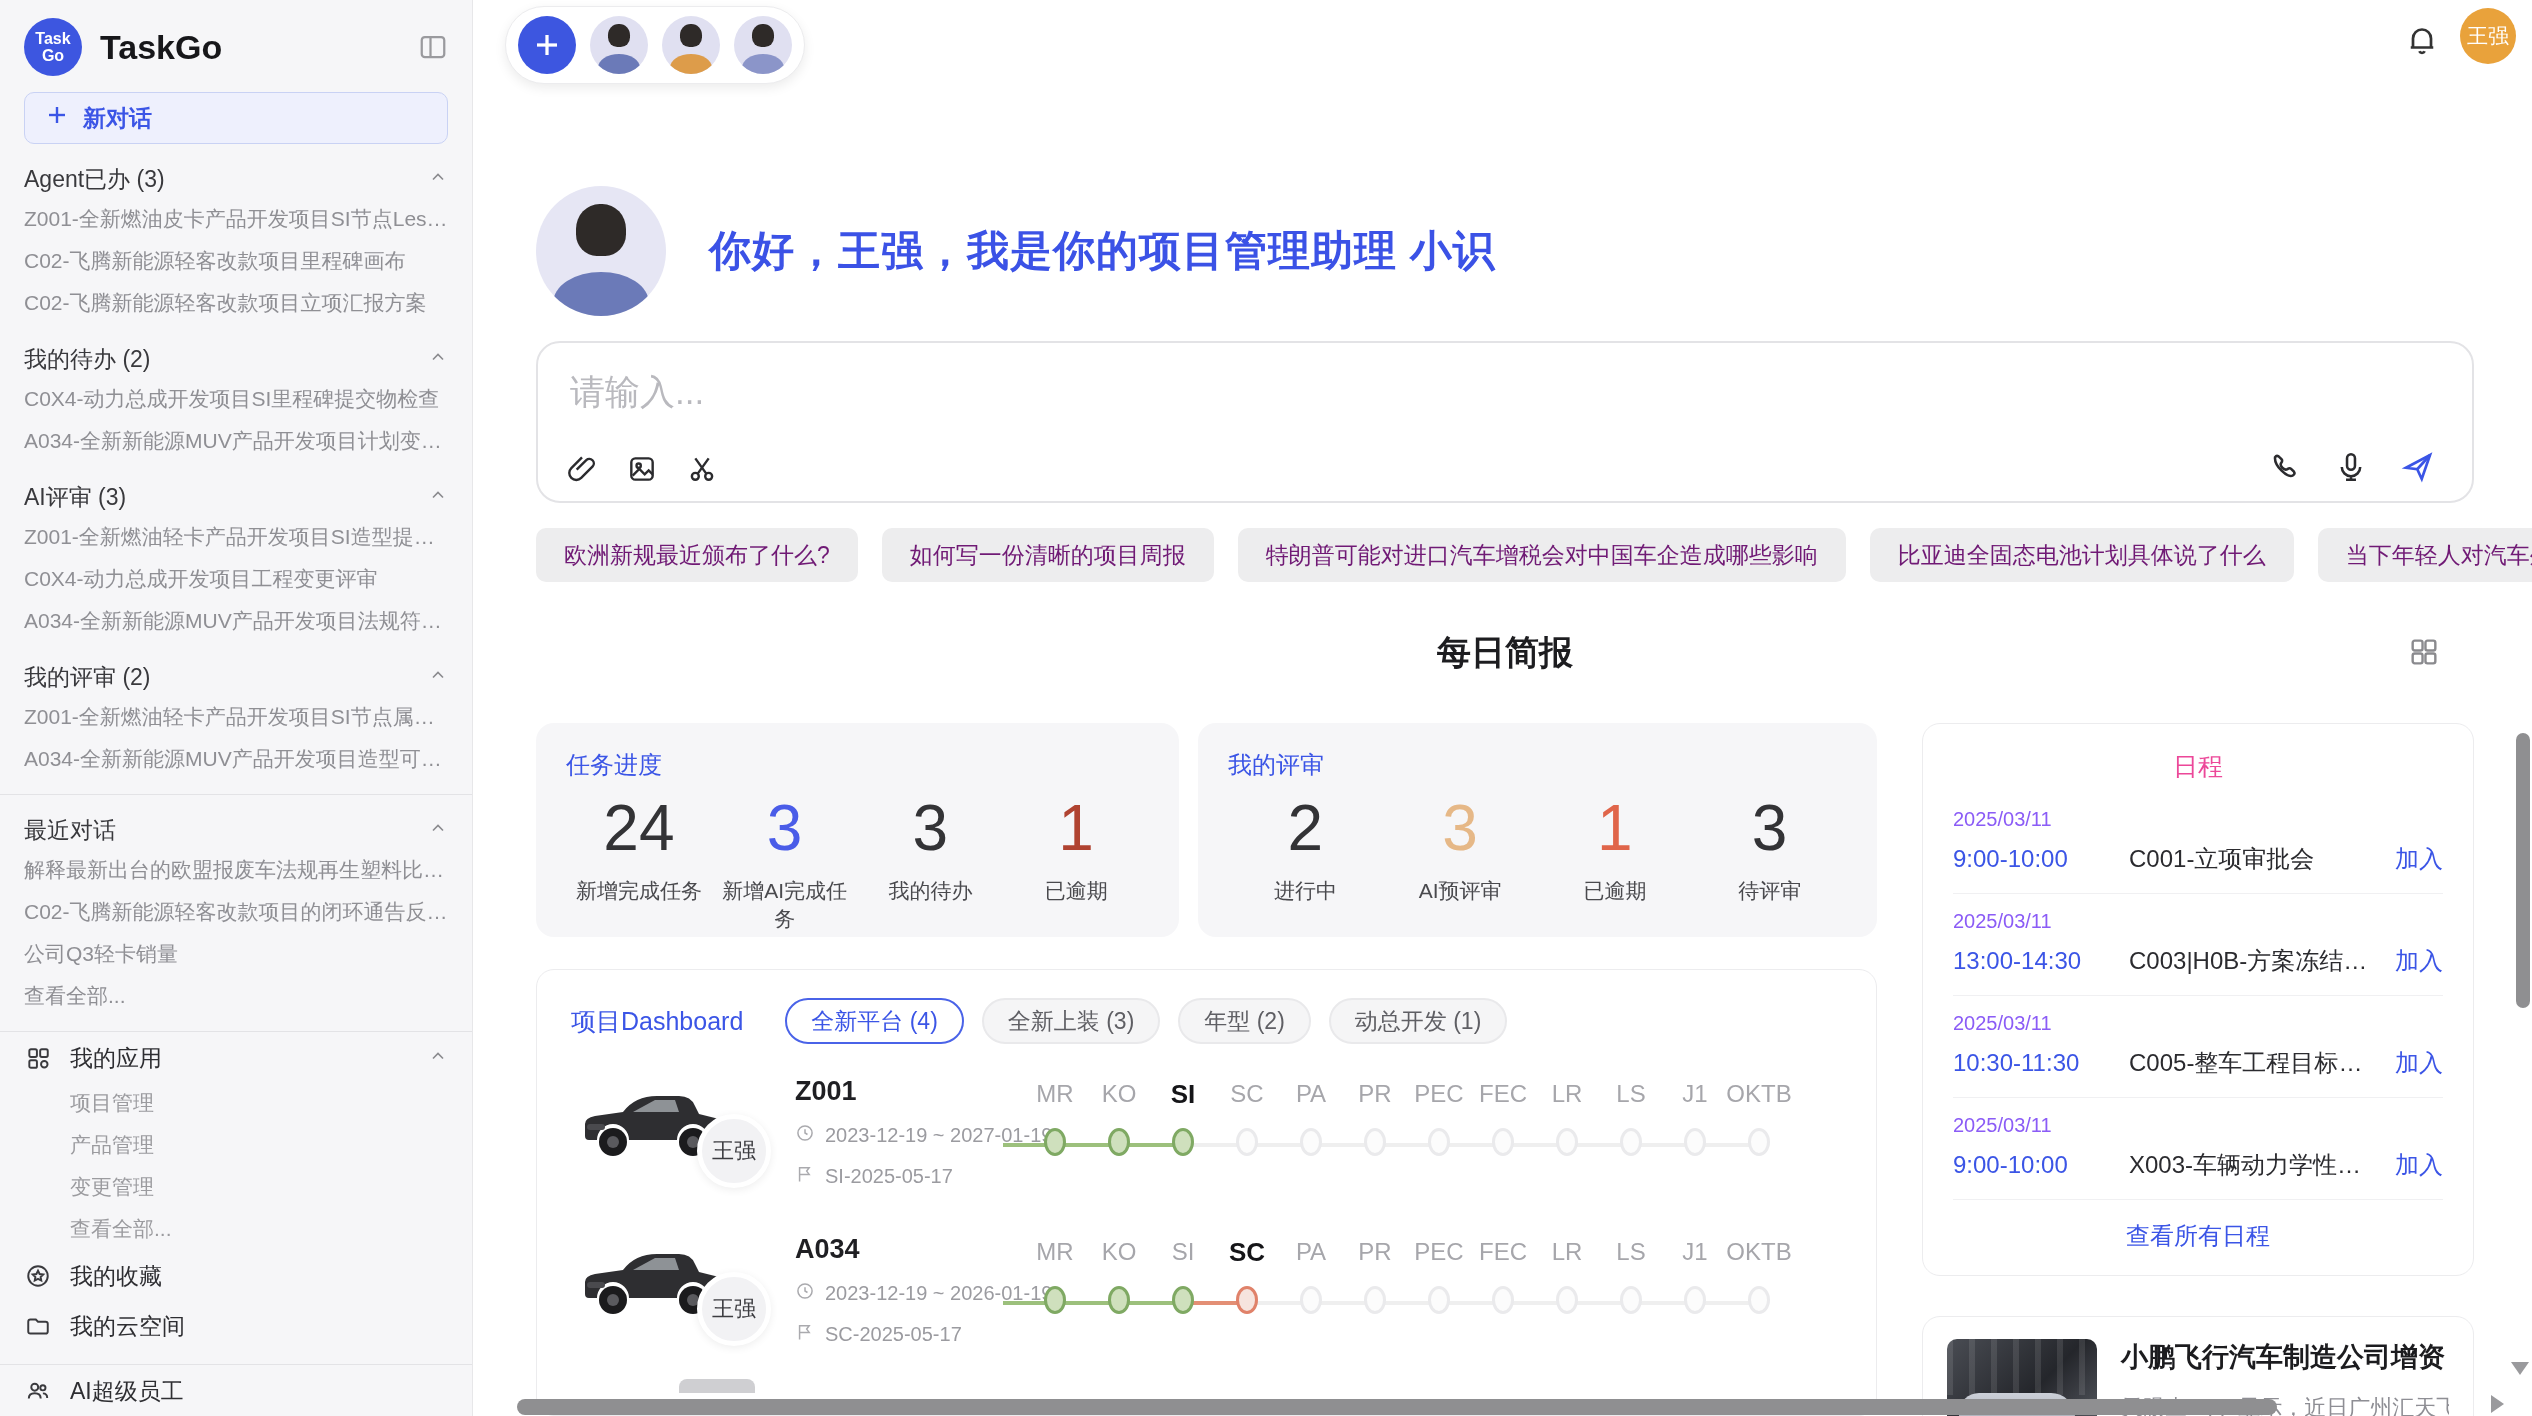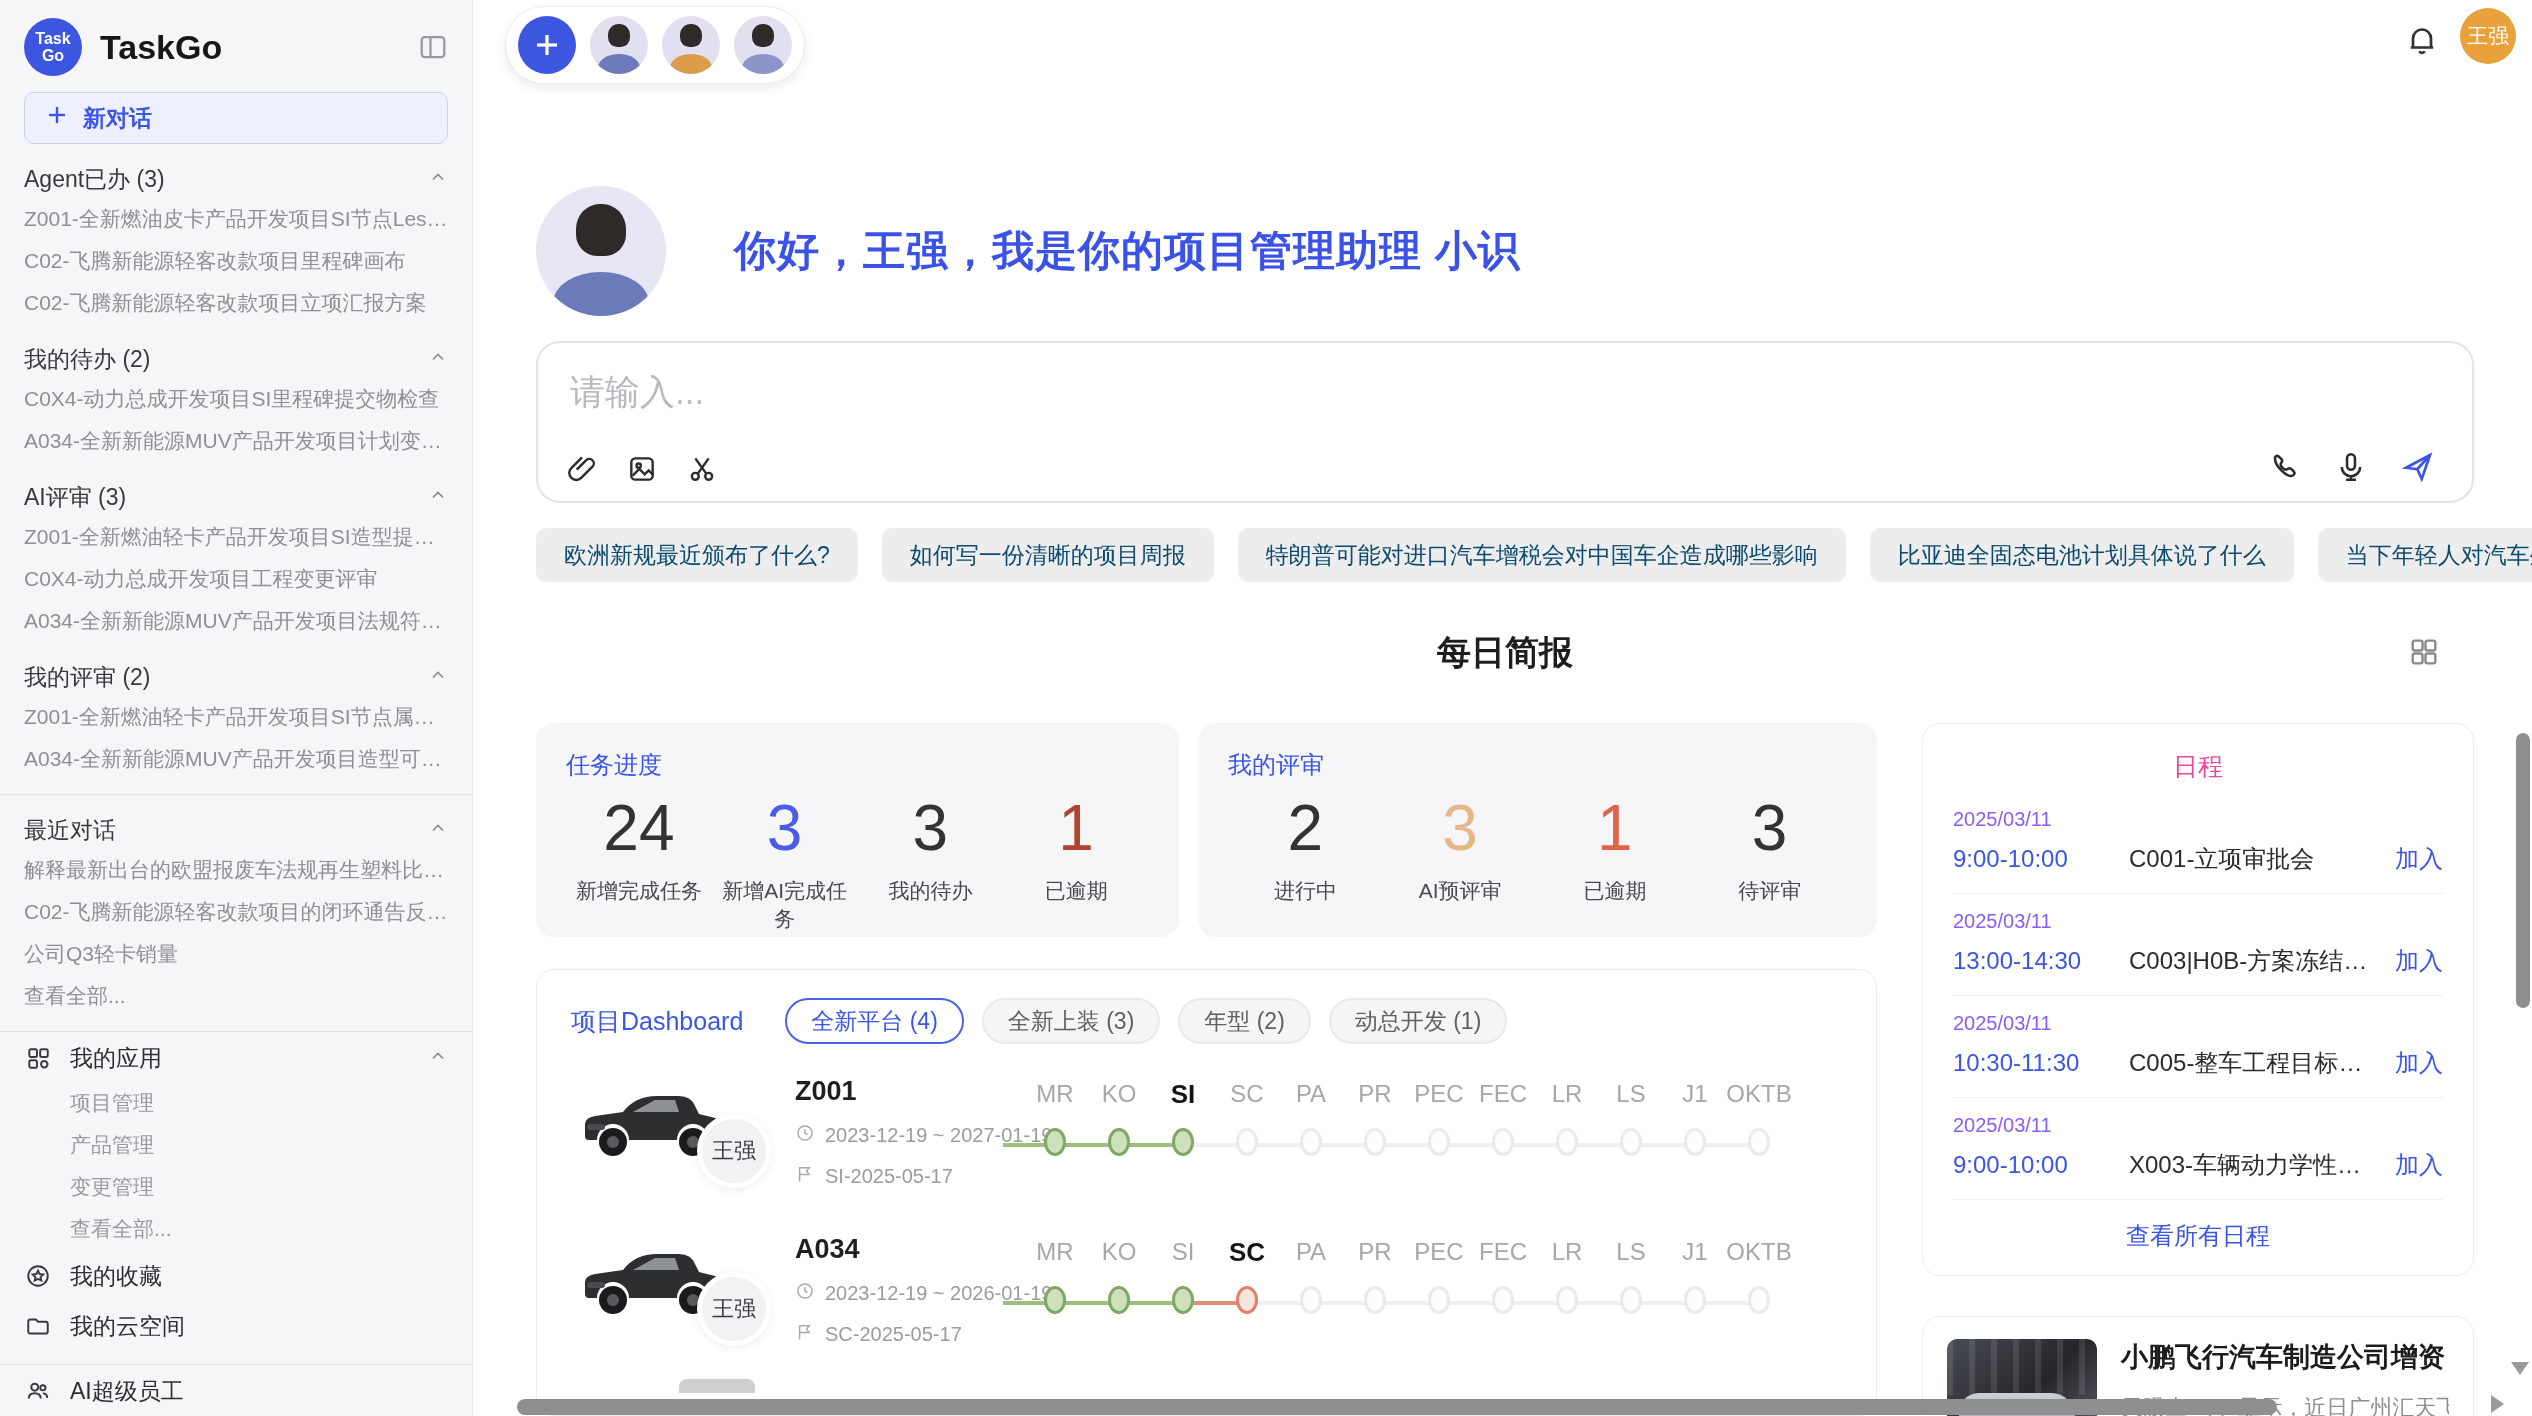--- a/index.html
+++ b/index.html
@@ -67,41 +67,41 @@
     content:""; position:absolute; bottom:-14%; left:13%; width:74%; height:48%;
     background:var(--shirt,#6b7ab8); border-radius:50% 50% 0 0;
   }
   .bell { position:absolute; right:92px; top:22px; cursor:pointer; }
   .user-badge {
     position:absolute; right:16px; top:8px; width:56px; height:56px; border-radius:50%;
     background:#e9a23b; color:#fff; font-size:21px; display:flex; align-items:center;
     justify-content:center; cursor:pointer;
   }
 
-  .greet { position:absolute; left:63px; top:186px; display:flex; align-items:center; gap:68px; }
+  .greet { position:absolute; left:63px; top:186px; display:flex; align-items:center; gap:43px; }
   .greet-avatar { width:130px; height:130px; }
   .greet-text { font-size:42px; font-weight:bold; color:#3b52e6; letter-spacing:1px; }
 
   .input-card {
     position:absolute; left:63px; top:341px; width:1938px; height:162px;
     border:2px solid #e3e3e6; border-radius:24px; background:#fff;
   }
   .inp {
     position:absolute; left:30px; right:30px; top:24px; height:64px;
     border:none; outline:none; resize:none; font-size:35px; color:#333;
     font-family:inherit; background:transparent;
   }
   .inp::placeholder { color:#b9b9be; }
   .in-left-icons { position:absolute; left:28px; bottom:16px; display:flex; gap:28px; }
   .in-right-icons { position:absolute; right:36px; bottom:16px; display:flex; gap:32px; align-items:center; }
 
   .chips { position:absolute; left:63px; top:528px; width:1945px; display:flex; gap:24px; }
   .chip {
     background:#ededee; border-radius:10px; height:54px; display:flex; align-items:center;
-    padding:0 28px; font-size:23px; color:#0c4a6e; cursor:pointer; white-space:nowrap;
+    padding:0 28px; font-size:23px; color:#701a75; cursor:pointer; white-space:nowrap;
   }
 
   .brief-title {
     position:absolute; top:630px; left:63px; width:1938px; text-align:center;
     font-size:34px; font-weight:bold; color:#1d1d20;
   }
   .brief-corner { position:absolute; right:92px; top:636px; cursor:pointer; }
 
   .stat-cards { position:absolute; left:63px; top:723px; display:flex; gap:19px; }
   .stat-card { height:214px; background:#f6f6f8; border-radius:18px; padding:26px 30px 0; }

